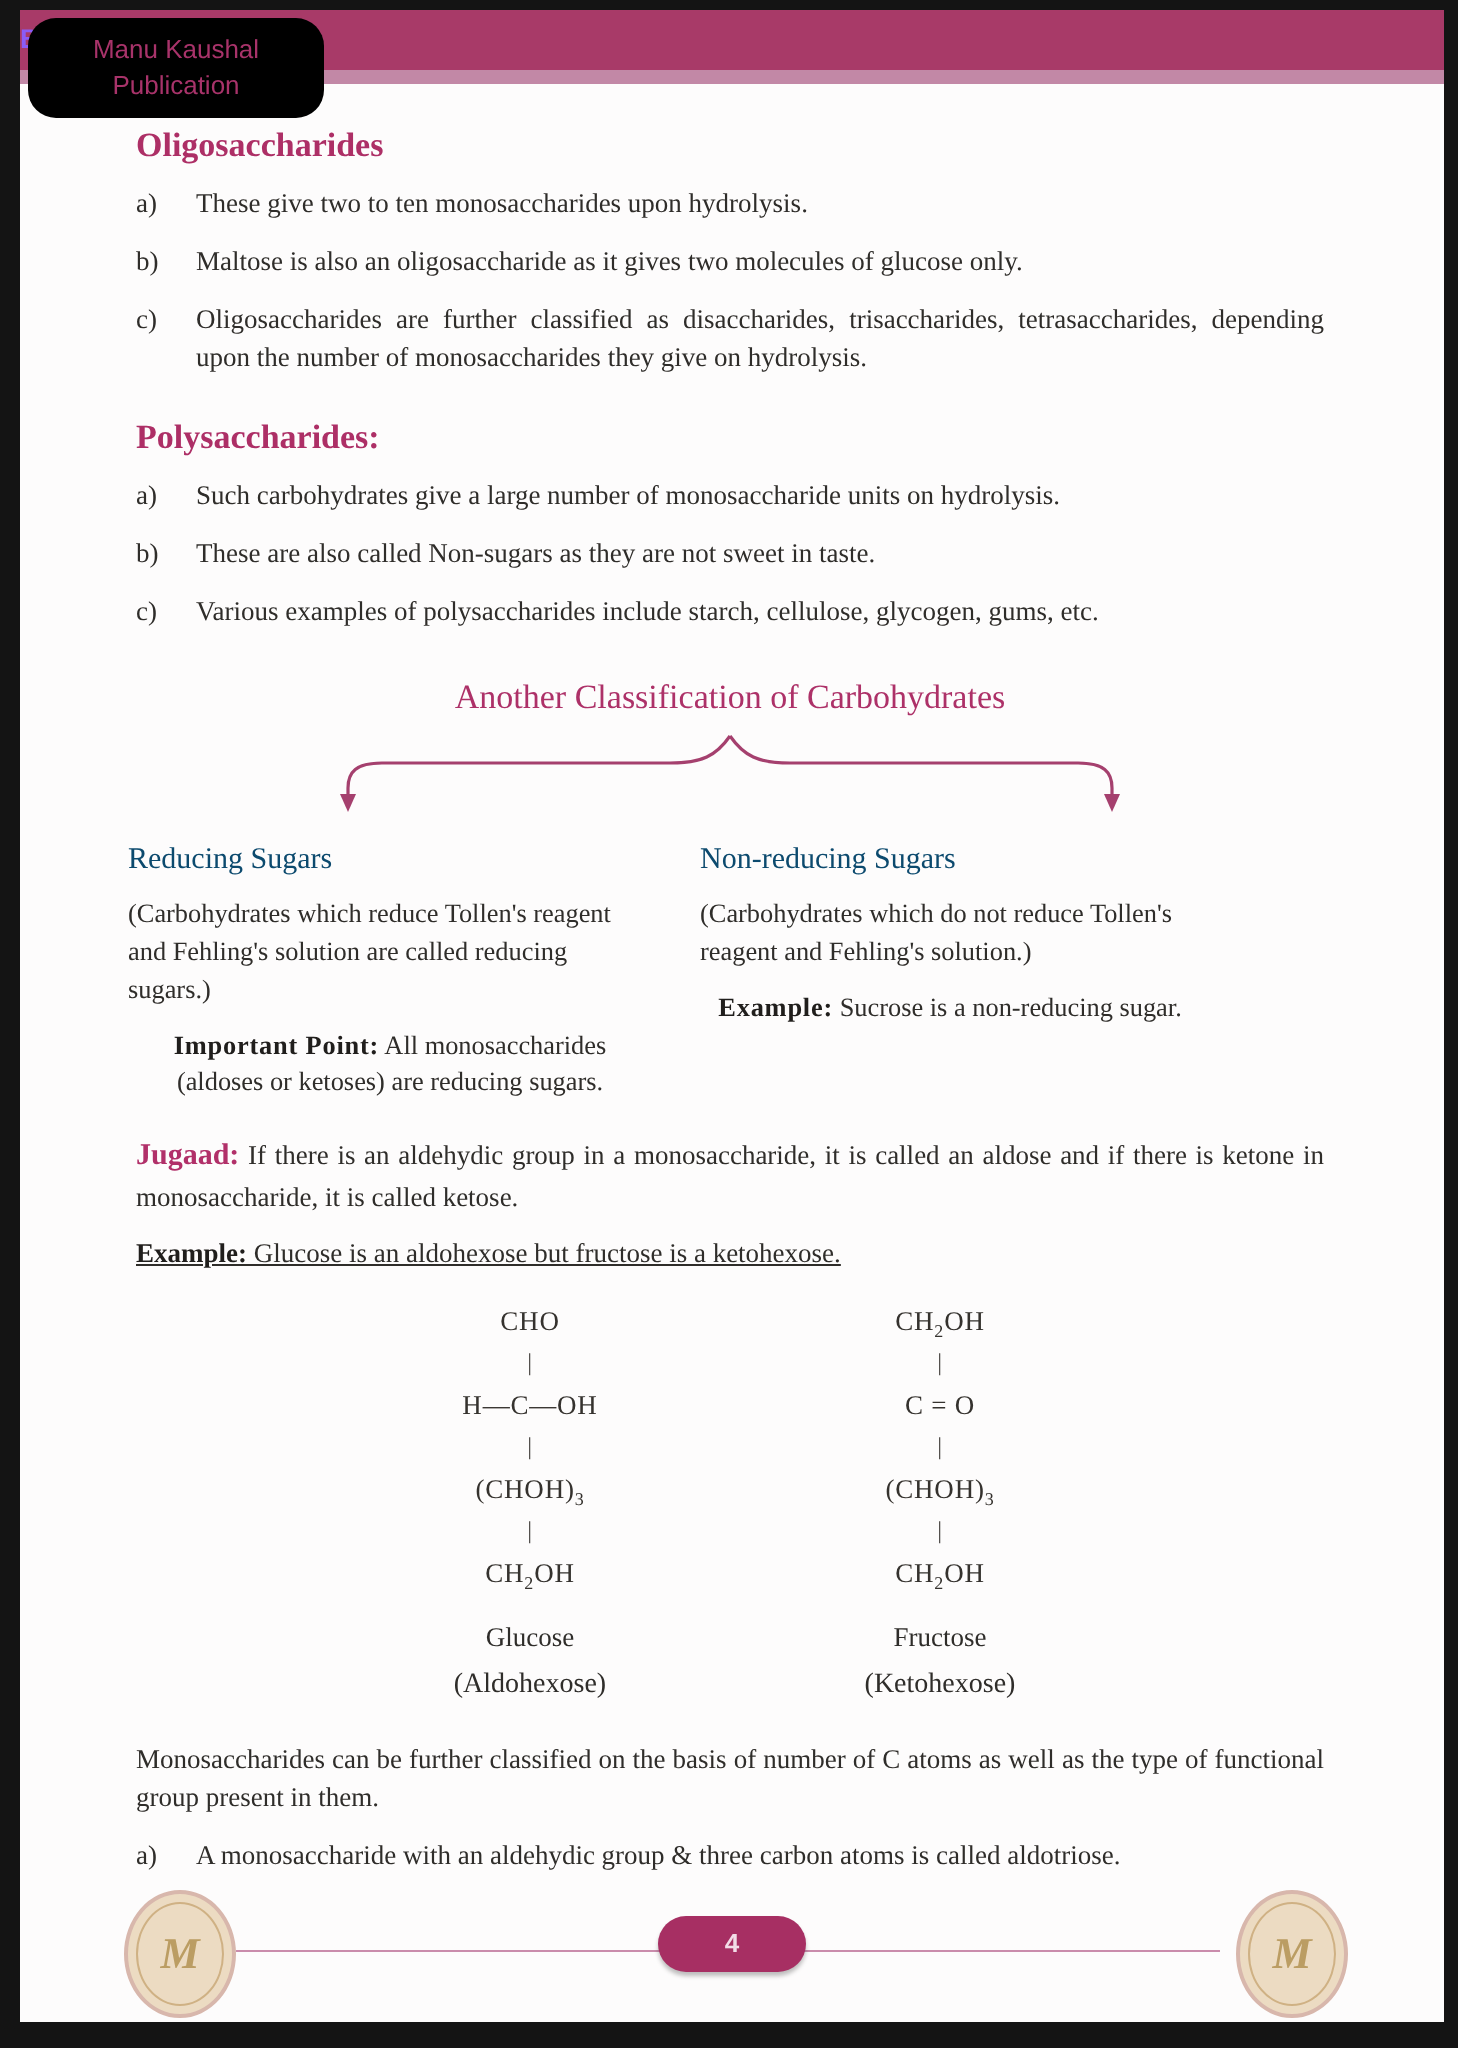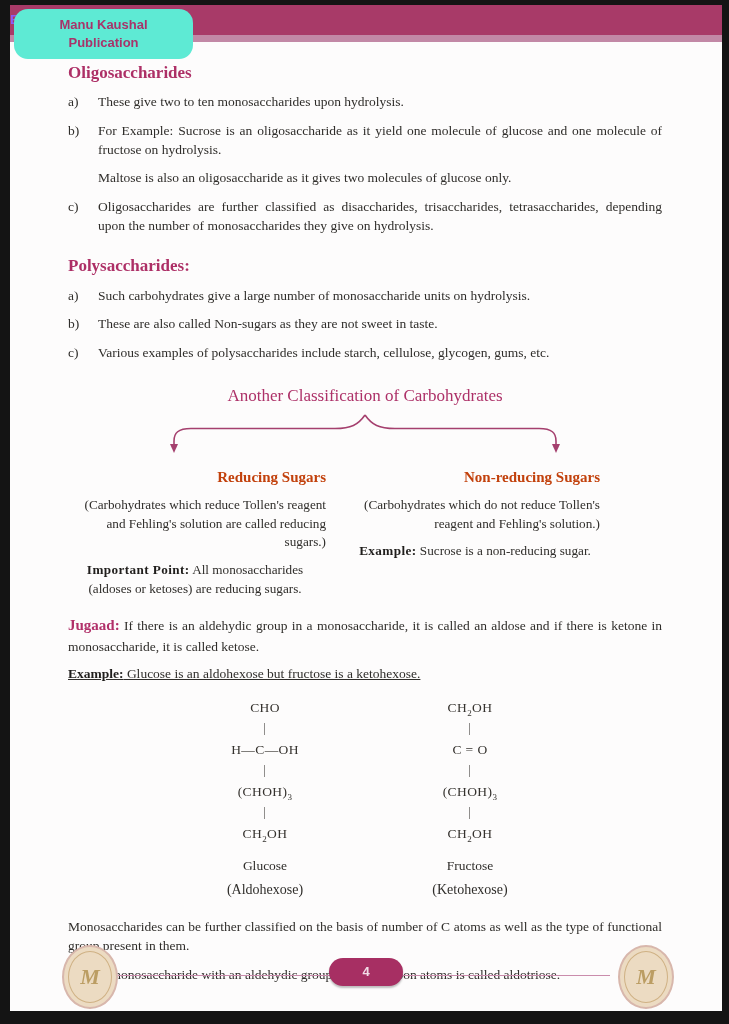--- a/index.html
+++ b/index.html
@@ -13,23 +13,23 @@
   }
   
   .topbar{position:absolute;left:0;top:0;width:100%;height:30px;background:#a83a68;}
   .topbar-light{position:absolute;left:0;top:30px;width:100%;height:7px;background:#c288a6;}
   .topbar-title{
     position:absolute;left:0;top:7px;width:100%;
     font-family:"Liberation Sans", sans-serif;font-weight:bold;
     font-size:13.5px;letter-spacing:.8px;color:#8b5cf6;
   }
   .badge{
-    position:absolute;left:4px;top:4px;width:179px;height:50px;background:#5eead4;
+    position:absolute;left:4px;top:4px;width:148px;height:50px;background:#000000;
     border-radius:14px;text-align:center;padding-top:7px;box-sizing:border-box;
-    font-family:"Liberation Sans", sans-serif;font-weight:bold;font-size:13px;
+    font-family:"Liberation Sans", sans-serif;font-weight:normal;font-size:13px;
     line-height:1.35;color:#a8336a;
   }
   
   .content{
     position:absolute;left:58px;top:37px;width:594px;
     color:#2f2d2a;font-size:13.5px;line-height:1.42;
   }
   h2.sec{
     color:#ad2f66;font-size:17px;font-weight:bold;margin:21px 0 9px 0;line-height:1.2;
   }
@@ -39,23 +39,23 @@
   .li .tx p{margin:0;}
   .li .tx p + p{margin-top:9px;}
   .class-title{
     text-align:center;color:#ad3168;font-size:17px;font-weight:normal;margin:22px 0 4px 0;
   }
   .brace-wrap{text-align:center;margin:0 0 2px 0;}
   .cols{display:flex;margin-top:2px;}
   .col-left{width:262px;margin-left:-4px;flex:0 0 auto;}
   .col-right{width:250px;margin-left:24px;flex:0 0 auto;}
   .col-head{
-    text-align:right;color:#c2410c;font-size:15px;font-weight:bold;margin:2px 0 7px 0;
-  }
-  .col-desc{text-align:right;font-size:13.2px;margin:0 0 9px 0;}
+    text-align:left;color:#0c4a6e;font-size:15px;font-weight:normal;margin:2px 0 7px 0;
+  }
+  .col-desc{text-align:left;font-size:13.2px;margin:0 0 9px 0;}
   .col-note{text-align:center;font-size:13.2px;margin:0;}
   .col-note b{color:#201e1c;letter-spacing:.4px;}
   .jugaad{margin:17px 0 0 0;text-align:justify;}
   .jugaad .jl{color:#b13069;font-weight:bold;font-size:15px;}
   .example-line{margin:8px 0 12px 0;text-decoration:underline;}
   .example-line b{color:#201e1c;}
   
   .structs{display:flex;margin-top:14px;}
   .struct{width:160px;text-align:center;flex:0 0 auto;}
   .struct-1{margin-left:117px;}
@@ -106,21 +106,20 @@
   <div class="content">
 
     <h2 class="sec">Oligosaccharides</h2>
     <div class="li">
       <span class="mk">a)</span>
       <span class="tx">These give two to ten monosaccharides upon hydrolysis.</span>
     </div>
     <div class="li">
       <span class="mk">b)</span>
       <span class="tx">
-        <p>For Example: Sucrose is an oligosaccharide as it yield one molecule of glucose and one molecule of fructose on hydrolysis.</p>
         <p>Maltose is also an oligosaccharide as it gives two molecules of glucose only.</p>
       </span>
     </div>
     <div class="li">
       <span class="mk">c)</span>
       <span class="tx">Oligosaccharides are further classified as disaccharides, trisaccharides, tetrasaccharides, depending upon the number of monosaccharides they give on hydrolysis.</span>
     </div>
 
     <h2 class="sec">Polysaccharides:</h2>
     <div class="li">

